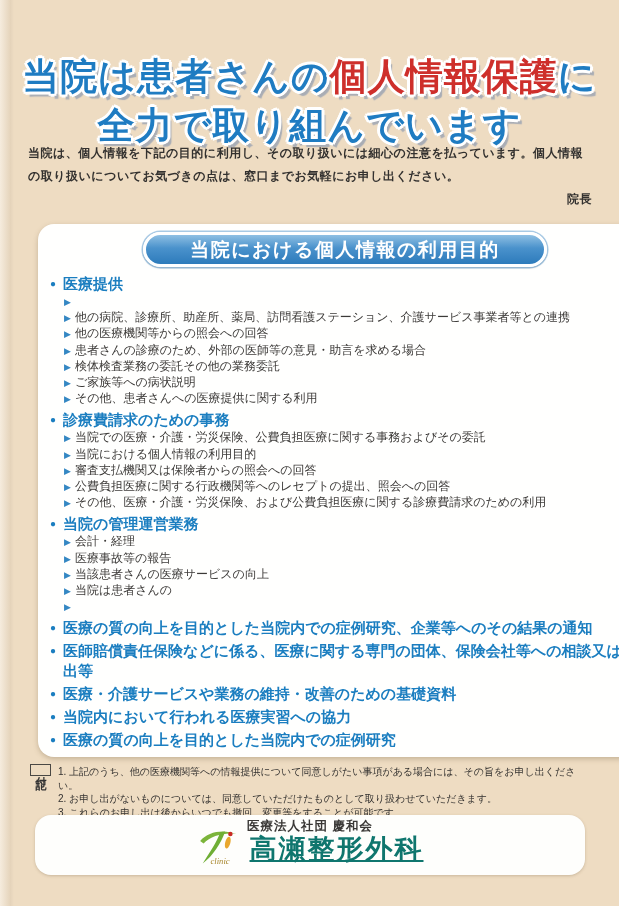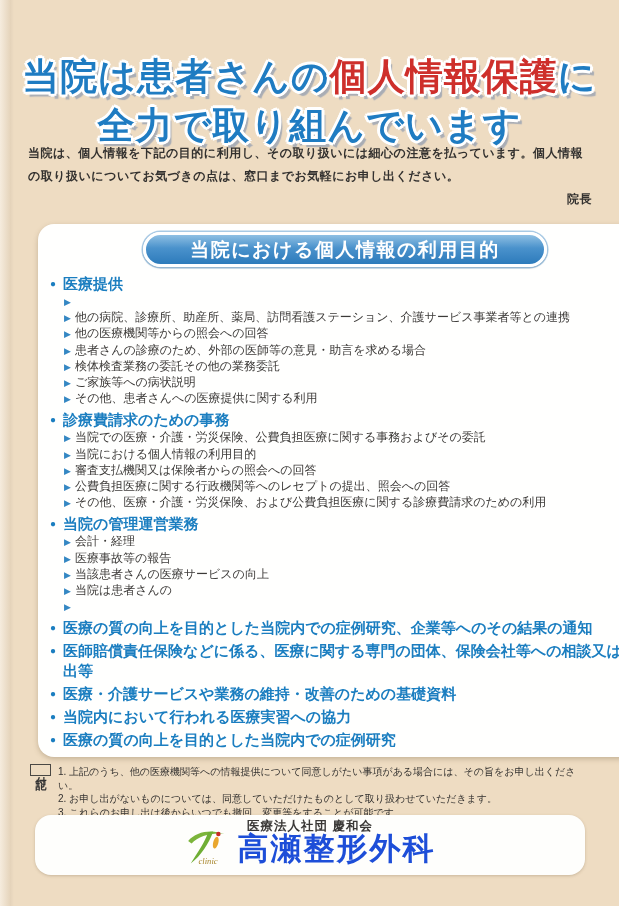--- a/index.html
+++ b/index.html
@@ -78,21 +78,21 @@
 
   
   .footer{
     position:absolute;top:815px;left:35px;width:550px;height:60px;
     background:#fefefc;border-radius:16px;text-align:center;
     box-shadow:0 1px 3px rgba(120,100,70,.3);
   }
   .org{font-size:12.5px;font-weight:bold;color:#3a3836;margin-top:3px;letter-spacing:1px;}
   .clinic-row{display:flex;justify-content:center;align-items:center;gap:7px;margin-top:-3px;}
   .clinic-logo{width:46px;height:38px;margin-top:-4px;flex:0 0 auto;}
-  .clinic-name{font-size:31px;font-weight:bold;color:#1d4ed8;letter-spacing:2px;line-height:34px;}
+  .clinic-name{font-size:27px;font-weight:bold;color:#0f766e;letter-spacing:2px;line-height:34px;text-decoration:underline;}
 </style>
 </head>
 <body>
 
 <div class="page">
 
   <h1 class="title">
     <span class="t-line"><span class="part blue">当院は患者さんの</span><span class="part red">個人情報保護</span><span class="part blue">に</span></span>
     <span class="t-line part blue">全力で取り組んでいます</span>
   </h1>

